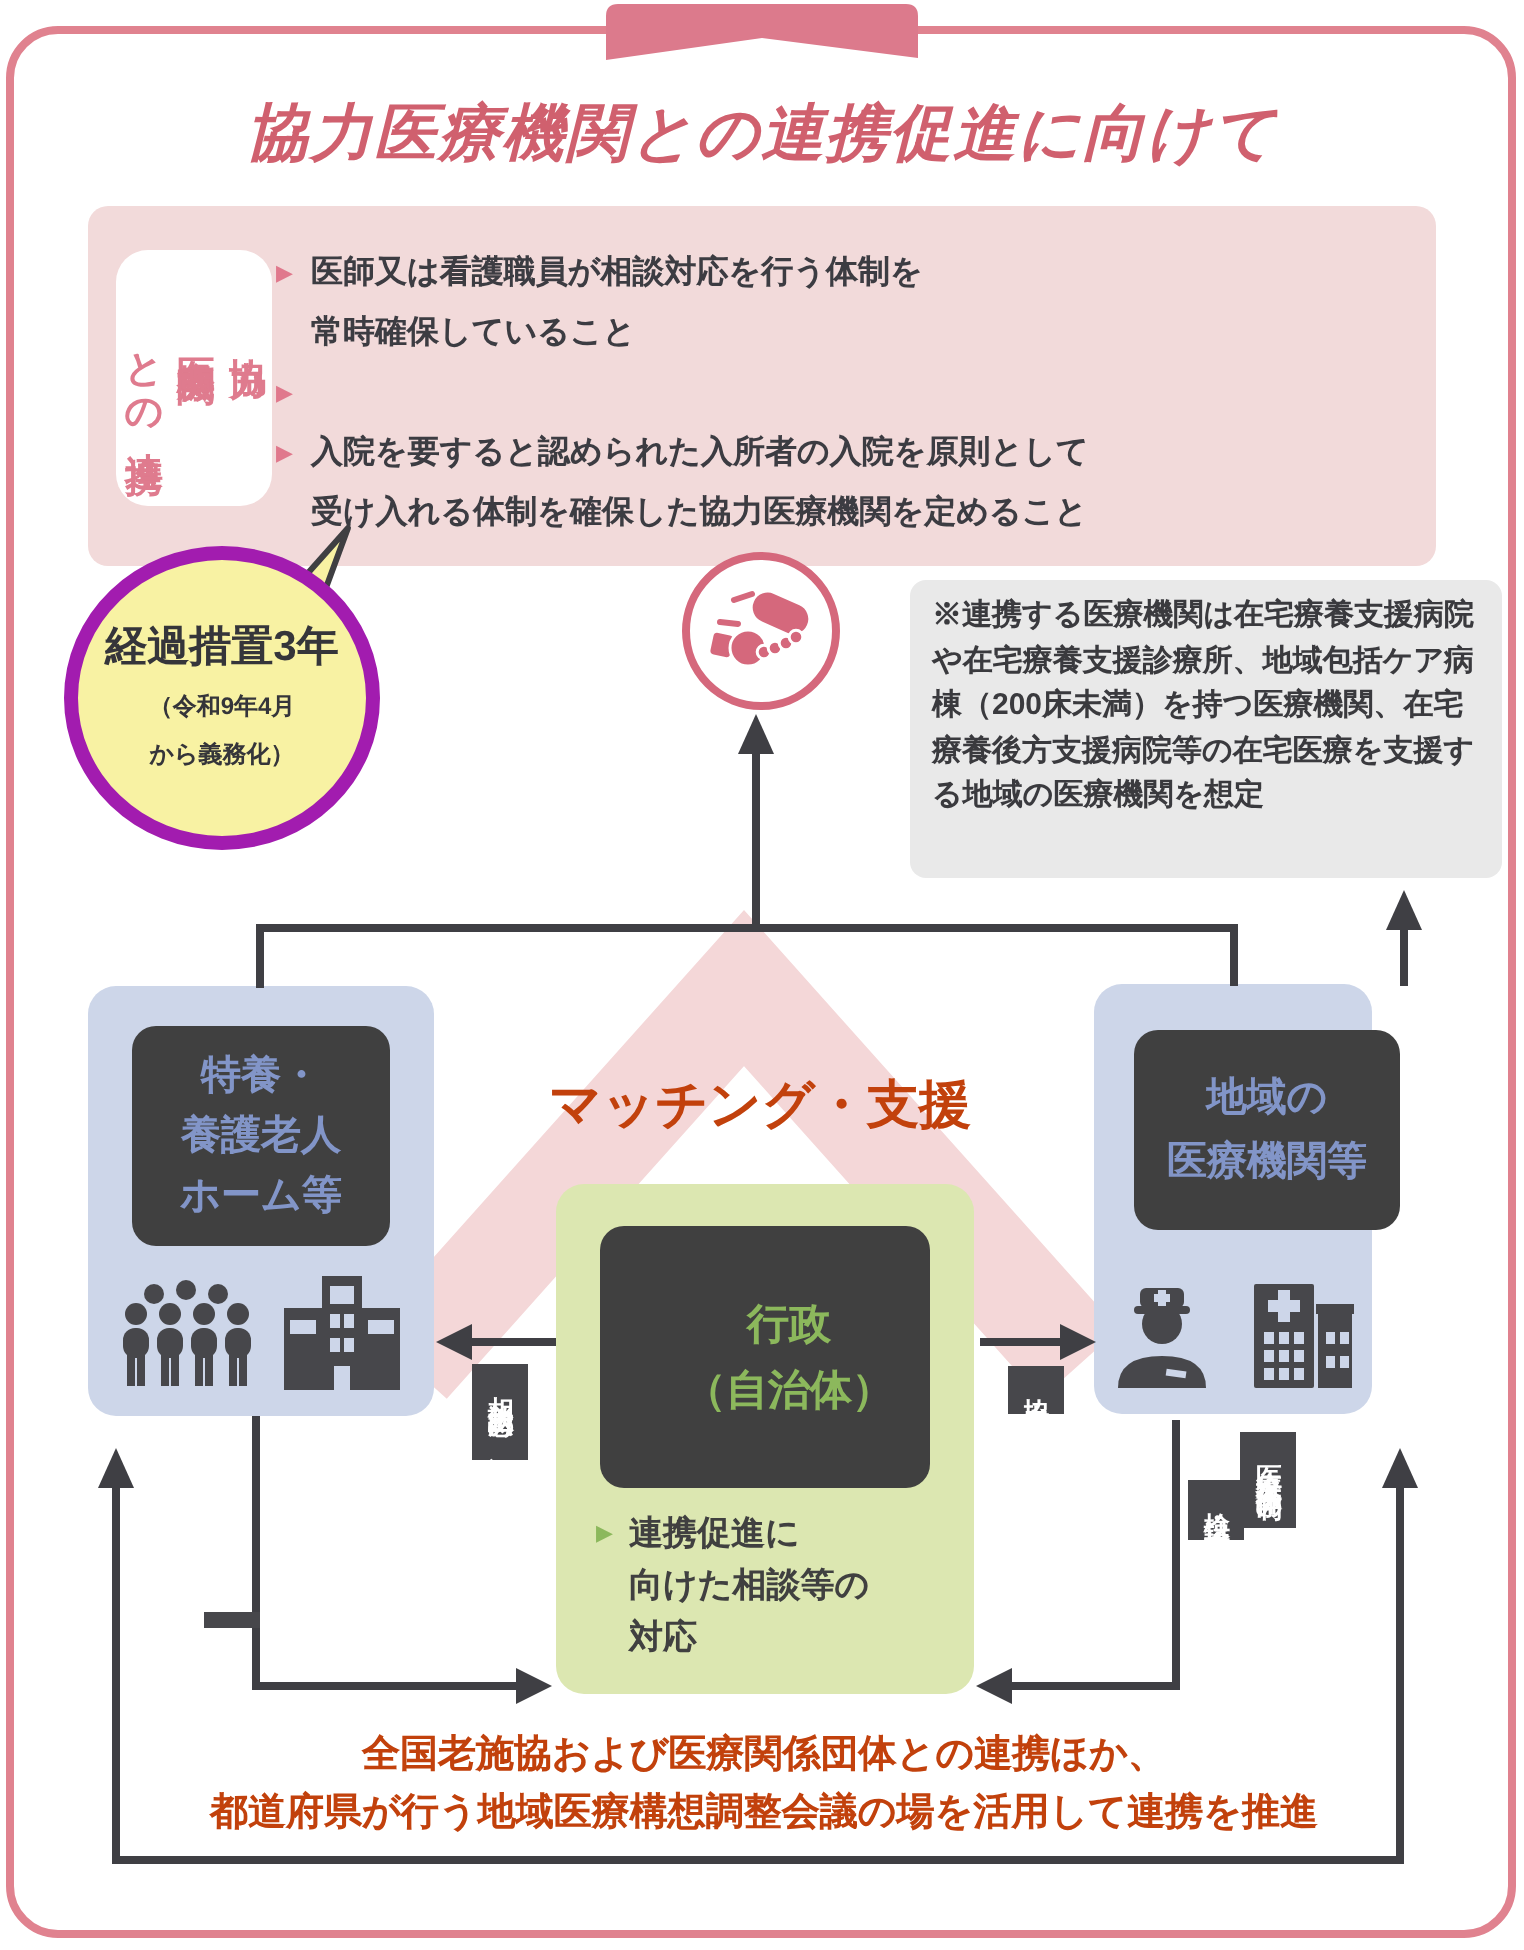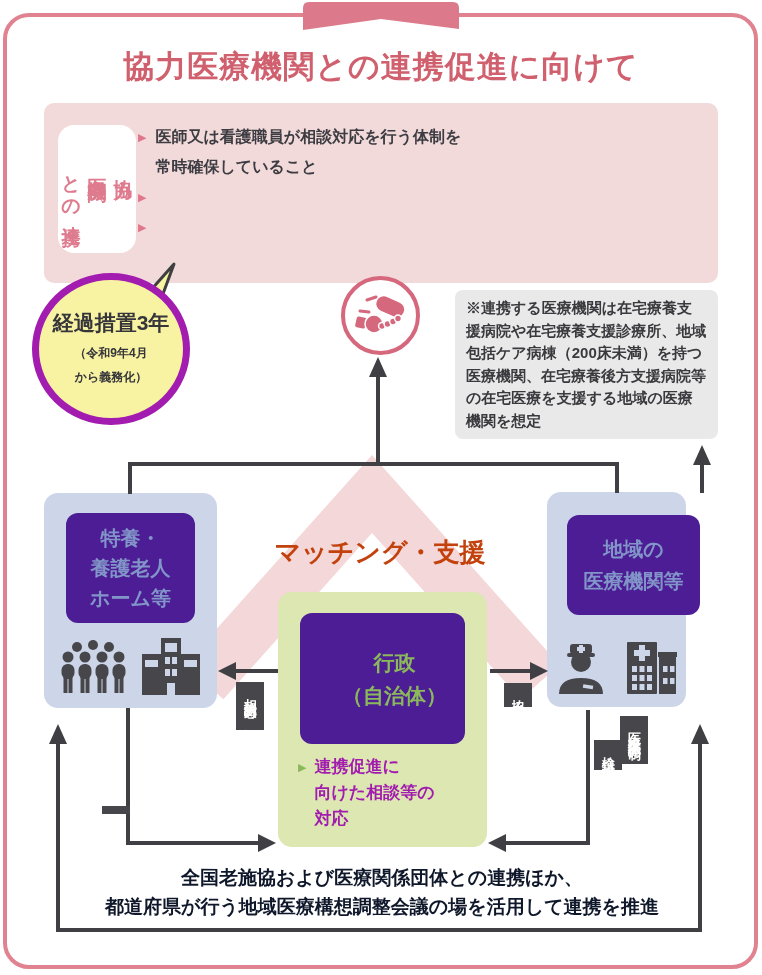--- a/index.html
+++ b/index.html
@@ -8,21 +8,21 @@
     position:relative; width:762px; height:975px; background:#fff;
     font-family:"Liberation Sans", sans-serif; overflow:hidden;
   }
   .outer-border {
     position:absolute; left:3px; top:13px; width:755px; height:956px;
     border:4px solid #e0828f; border-radius:26px; z-index:0;
   }
   .ribbon { position:absolute; left:296px; top:0; z-index:6; }
   .page-title {
     position:absolute; left:0; top:46px; width:762px; text-align:center;
-    font-size:31px; font-weight:bold; color:#d0606e; letter-spacing:1px; z-index:4;
+    font-size:31px; font-weight:bold; color:#d0606e; letter-spacing:1px; z-index:4;font-style:italic;
   }
   
   .req-panel {
     position:absolute; left:44px; top:103px; width:674px; height:180px;
     background:#f2dada; border-radius:10px; z-index:2;
   }
   .side-label {
     position:absolute; left:14px; top:22px; width:78px; height:128px;
     background:#fff; border-radius:16px; display:flex; align-items:center; justify-content:center;
     writing-mode:vertical-rl; text-orientation:upright; white-space:pre-line;
@@ -42,57 +42,57 @@
   .bubble-title { font-size:21px; font-weight:bold; color:#35353a; margin-bottom:4px; }
   .bubble-sub { font-size:12px; line-height:24px; color:#35353a; font-weight:600; text-align:center; white-space:pre-line; }
   
   .handshake {
     position:absolute; left:341px; top:276px; width:79px; height:79px;
     background:#fff; border:4px solid #d5687c; border-radius:50%;
     display:flex; align-items:center; justify-content:center; z-index:4;
   }
   
   .note-box {
-    position:absolute; left:455px; top:290px; width:263px; height:149px;
+    position:absolute; left:455px; top:290px; width:296px; height:149px;
     background:#e9e9e9; border-radius:8px; padding:7px 11px;
     font-size:15px; line-height:22.5px; color:#3a3a3e; font-weight:600; z-index:2;
   }
   
   .chevron-svg { position:absolute; left:0; top:0; z-index:1; }
   .matching-label {
     position:absolute; left:230px; top:535px; width:300px; text-align:center;
     font-size:26px; font-weight:bold; color:#c2410c; z-index:2;
   }
   
   .entity-box { position:absolute; background:#cdd6e9; border-radius:14px; z-index:2; }
   .entity-inner {
-    position:absolute; background:#4c1d95; border-radius:12px;
+    position:absolute; background:#404040; border-radius:12px;
     display:flex; align-items:center; justify-content:center; text-align:center;
     font-weight:bold; white-space:pre-line;
   }
   .blue-text { color:#8295c8; font-size:20px; line-height:30px; }
   .green-text { color:#8cb85c; font-size:21px; line-height:33px;padding-left:24px; }
   .icon-row { position:absolute; left:0; bottom:13px; width:100%; display:flex; align-items:flex-end; justify-content:center; gap:13px; }
   .gov-box { position:absolute; left:278px; top:592px; width:209px; height:255px; background:#dce7b1; border-radius:14px; z-index:2; }
   .gov-bullet { position:absolute; left:20px; top:162px; display:flex; }
   .gov-tri { color:#8cb85c; font-size:11px; line-height:26px; margin-right:8px; }
-  .gov-bullet-text { font-size:17px; line-height:26px; color:#a21caf; font-weight:600; white-space:pre-line; }
+  .gov-bullet-text { font-size:17px; line-height:26px; color:#404040; font-weight:600; white-space:pre-line; }
   
   .connector-svg { position:absolute; left:0; top:0; z-index:3; pointer-events:none; }
   
   .vbadge {
     position:absolute; background:#47474b; color:#fff;
     writing-mode:vertical-rl; text-orientation:upright;
     font-size:13px; font-weight:600; letter-spacing:3px; padding:6px 5px; z-index:4;
   }
   .vbadge.small { letter-spacing:1px; padding:3px 5px; }
   
   .bottom-note {
     position:absolute; left:36px; top:863px; width:692px; text-align:center;
-    font-size:19px; line-height:29px; color:#0f172a; font-weight:600; white-space:pre-line; z-index:2;
+    font-size:19px; line-height:29px; color:#c2410c; font-weight:600; white-space:pre-line; z-index:2;
   }
 </style>
 </head>
 <body>
 
 <div class="stage">
 
   <div class="outer-border"></div>
 
   <svg class="chevron-svg" width="762" height="975" viewBox="0 0 762 975">
@@ -113,20 +113,22 @@
       <div class="req-item">
         <span class="tri">▶</span>
         <span class="req-text">医師又は看護職員が相談対応を行う体制を
 常時確保していること</span>
       </div>
       <div class="req-item">
         <span class="tri">▶</span>
       </div>
       <div class="req-item">
         <span class="tri">▶</span>
+        <span class="req-text">入院を要すると認められた入所者の入院を原則として
+受け入れる体制を確保した協力医療機関を定めること</span>
       </div>
     </div>
   </div>
 
   <svg class="bubble-tip" width="46" height="46" viewBox="0 0 46 46">
     <polygon points="8,42 40,6 26,44" fill="#f8f2a3"></polygon>
     <path d="M8 42 L40 6 L26 44" fill="none" stroke="#3f3f42" stroke-width="3" stroke-linejoin="round"></path>
   </svg>
   <div class="bubble-circle">
     <div class="bubble-title">経過措置3年</div>

